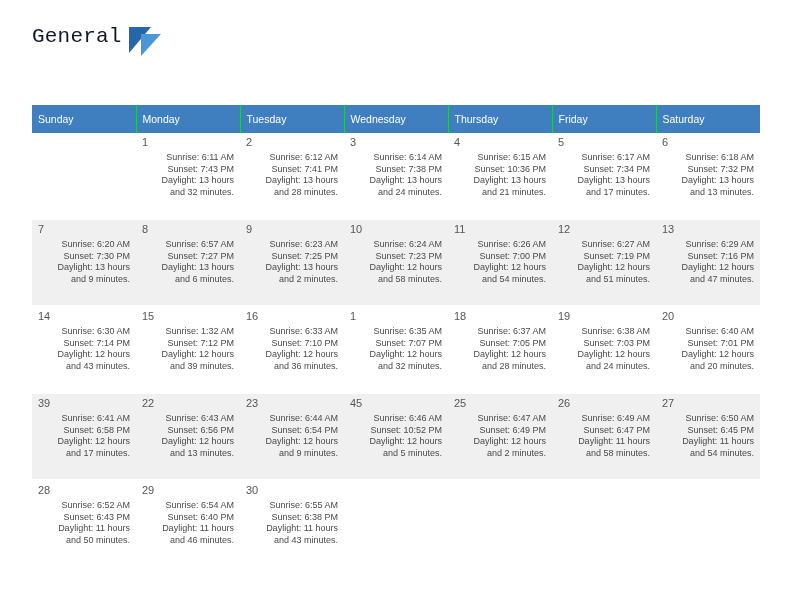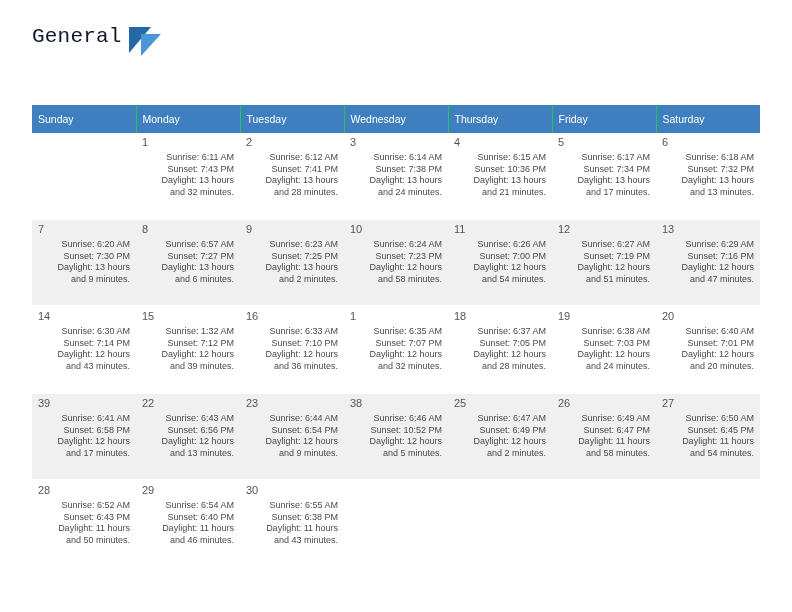--- a/index.html
+++ b/index.html
@@ -338,21 +338,21 @@
 and 13 minutes.</span>
           </td>
         <td>
             <span class="daynum">23</span>
             <span class="info">Sunrise: 6:44 AM
 Sunset: 6:54 PM
 Daylight: 12 hours
 and 9 minutes.</span>
           </td>
         <td>
-            <span class="daynum">38</span>
+            <span class="daynum">45</span>
             <span class="info">Sunrise: 6:46 AM
 Sunset: 10:52 PM
 Daylight: 12 hours
 and 5 minutes.</span>
           </td>
         <td>
             <span class="daynum">25</span>
             <span class="info">Sunrise: 6:47 AM
 Sunset: 6:49 PM
 Daylight: 12 hours

